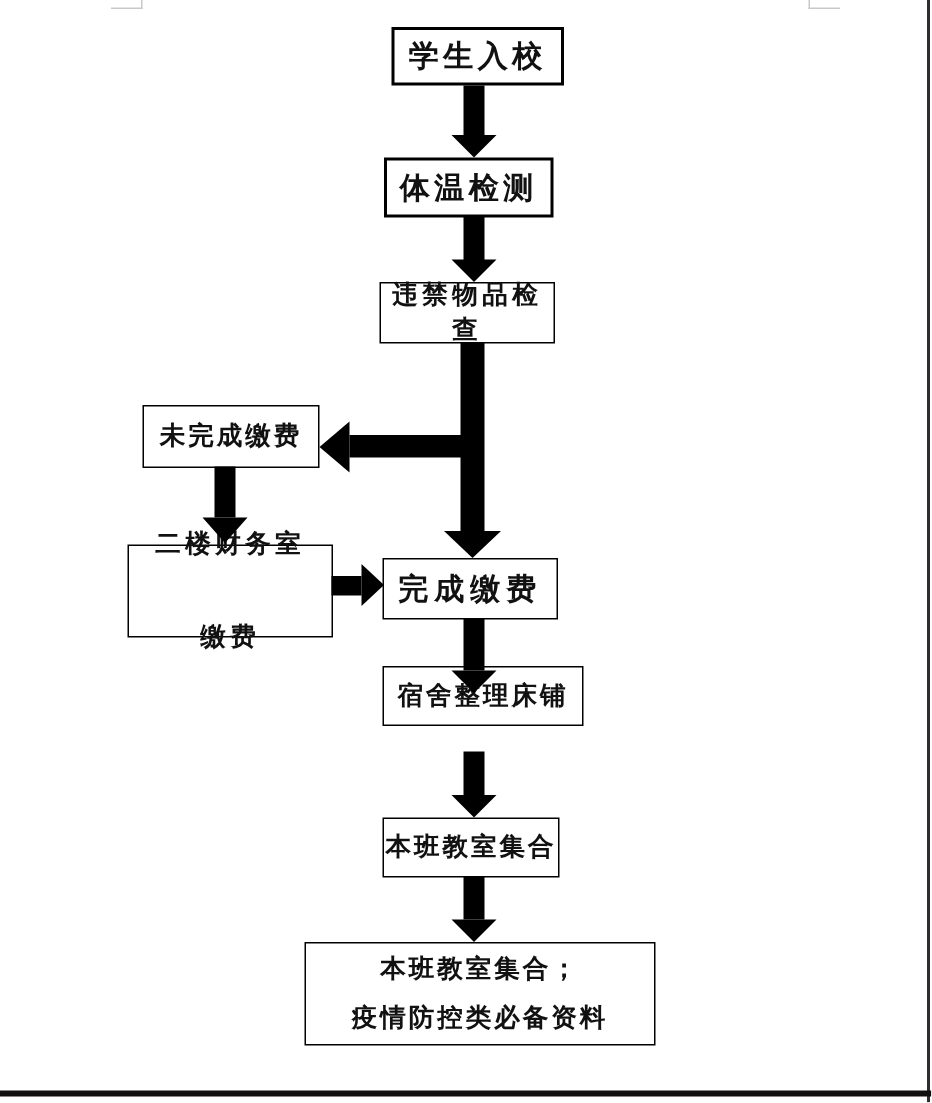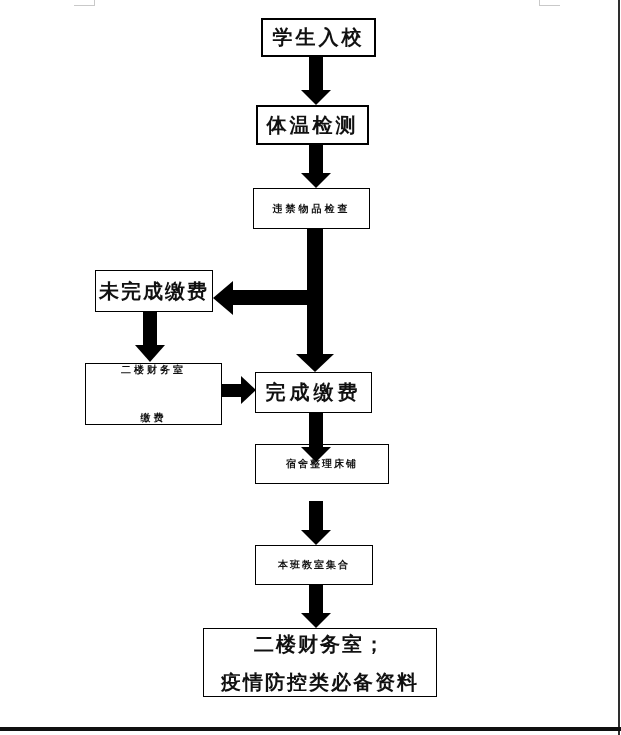--- a/index.html
+++ b/index.html
@@ -7,22 +7,22 @@
     position:relative;width:621px;height:735px;background:#ffffff;overflow:hidden;
     font-family:"DejaVu Serif","Liberation Serif",serif;color:#111;
   }
   
   .node{
     position:absolute;background:#ffffff;border:1px solid #000;
     display:flex;flex-direction:column;align-items:center;justify-content:center;
     text-align:center;font-weight:bold;box-sizing:border-box;line-height:1.35;
   }
   .big{font-size:20px;letter-spacing:3px;border-width:2px;}
-  .mid{font-size:20px;letter-spacing:2px;border-width:1.5px;}
-  .small{font-size:10px;letter-spacing:3px;border-width:1px;}
+  .mid{font-size:17px;letter-spacing:2px;border-width:1.5px;}
+  .small{font-size:17px;letter-spacing:3px;border-width:1px;}
   
   .shaft{position:absolute;background:#000;}
   .head{position:absolute;width:0;height:0;}
   .head-down{border-left:15px solid transparent;border-right:15px solid transparent;border-top:15px solid #000;}
   .head-down-big{border-left:19px solid transparent;border-right:19px solid transparent;border-top:18px solid #000;}
   .head-left{border-top:17px solid transparent;border-bottom:17px solid transparent;border-right:20px solid #000;}
   .head-right{border-top:14px solid transparent;border-bottom:14px solid transparent;border-left:15px solid #000;}
   
   .mark{position:absolute;background:#c9c9c9;}
   #right-edge{position:absolute;left:618px;top:0;width:2px;height:735px;background:#2e2e2e;}
@@ -67,21 +67,21 @@
 
     <div class="node small" style="left:255px;top:444px;width:134px;height:40px;letter-spacing:2px;align-items:center;">
       <span>宿舍整理床铺</span>
     </div>
 
     <div class="node small" style="left:255px;top:545px;width:118px;height:40px;letter-spacing:2px;font-family:Liberation Serif, serif;">
       <span>本班教室集合</span>
     </div>
 
     <div class="node mid" style="left:203px;top:628px;width:234px;height:69px;line-height:1.9;border-width:1.5px;">
-      <span>二楼财务室；</span>
+      <span>本班教室集合；</span>
       <span>疫情防控类必备资料</span>
     </div>
 
     <div>
       <div class="shaft" style="left:309px;top:57px;width:14px;height:34px;"></div>
       <div class="head head-down" style="left:301px;top:90px;"></div>
     </div>
 
     <div>
       <div class="shaft" style="left:309px;top:144px;width:14px;height:30px;"></div>

